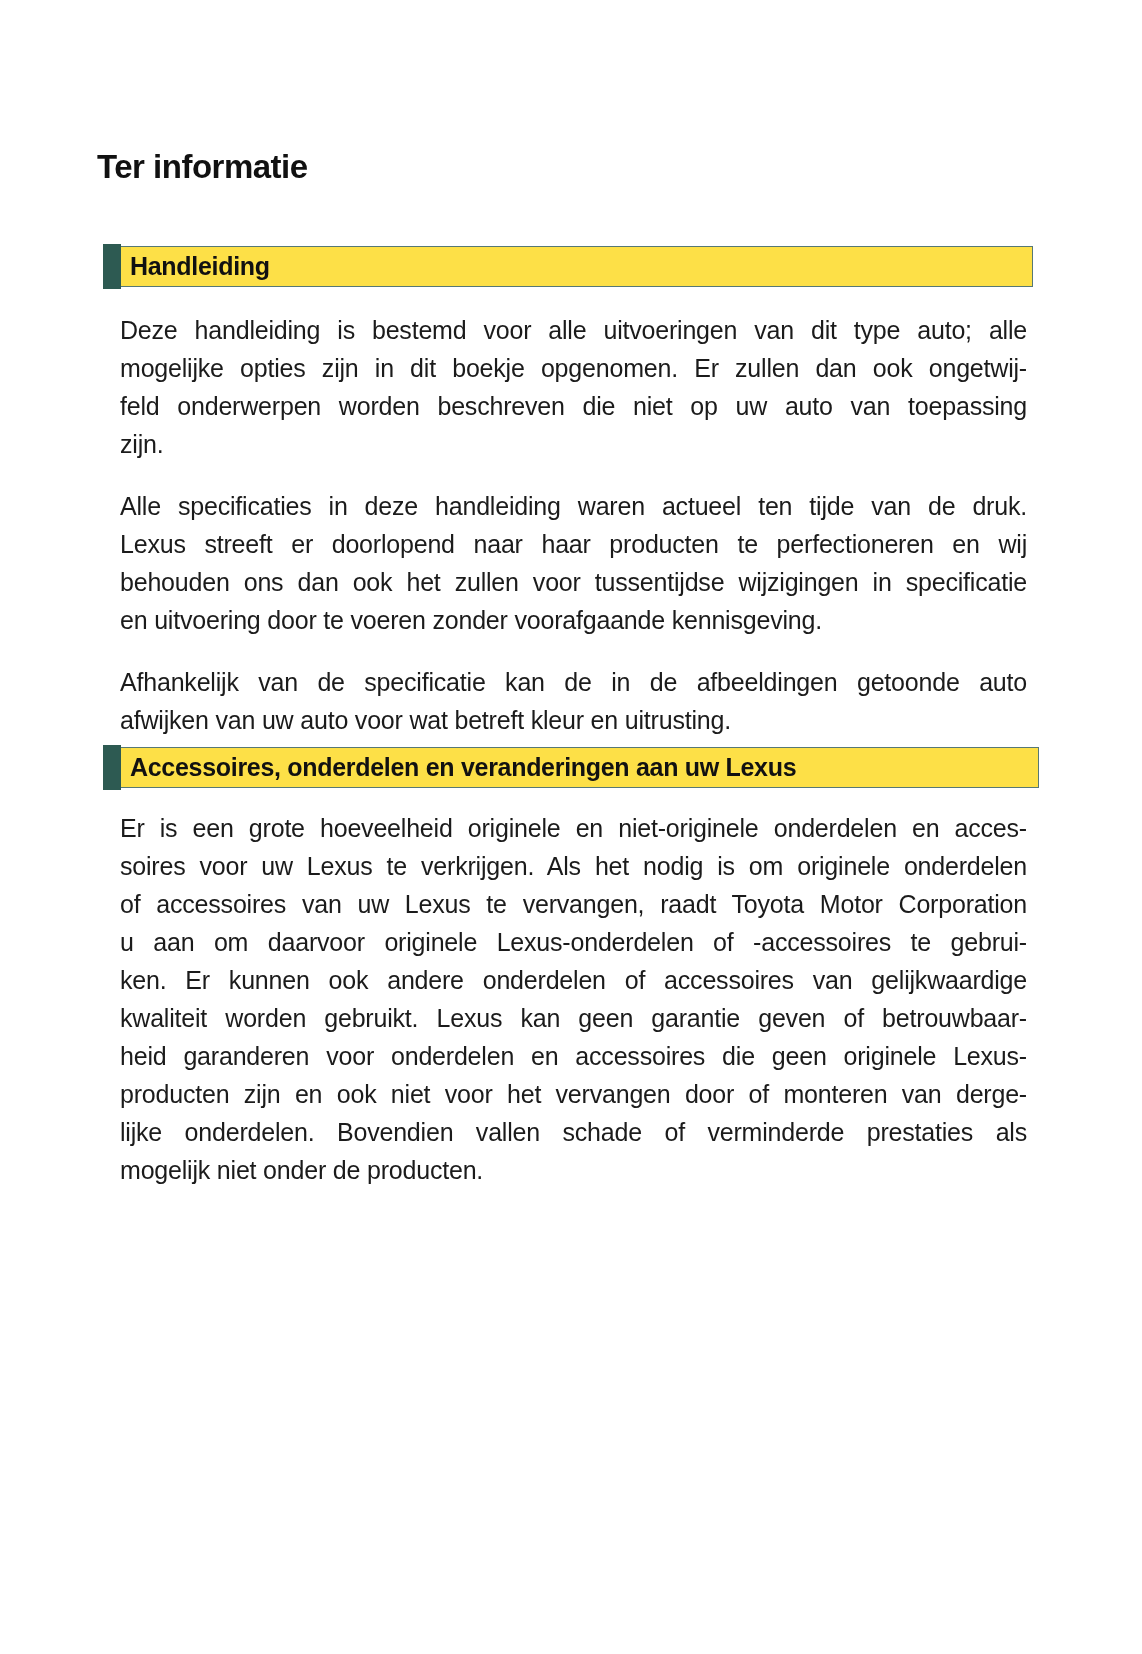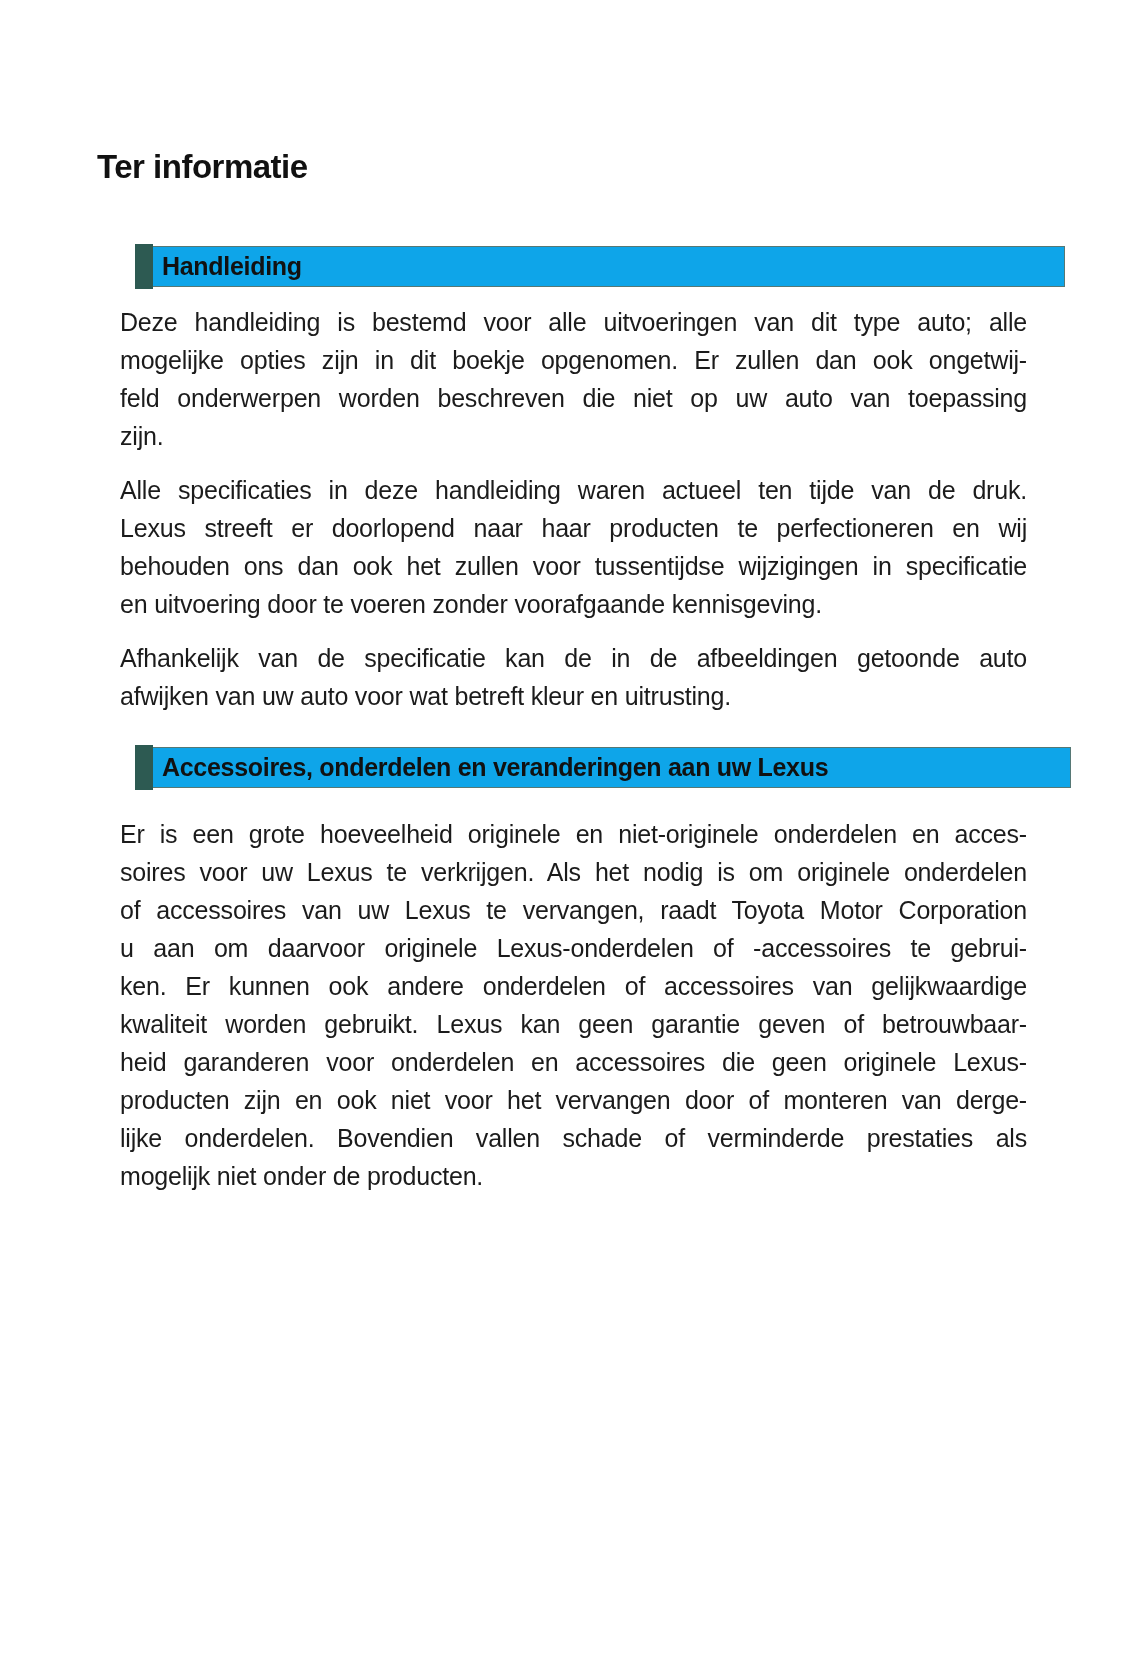--- a/index.html
+++ b/index.html
@@ -25,23 +25,22 @@
     font-weight: bold;
     letter-spacing: -0.5px;
     color: #111111;
   }
   .section-header {
     position: absolute;
     left: 103px;
     width: 928px;
     height: 39px;
     border: 1px solid var(--border-color, #567875);
-    background: #0ea5e9;
+    background: #fde047;
     box-sizing: content-box;
-    margin-left: 32px;
   }
   .section-header .accent-bar {
     position: absolute;
     left: -1px;
     top: -3px;
     bottom: -3px;
     width: 18px;
     background: var(--accent-color, #2d5a52);
   }
   .section-header .heading-label {
@@ -61,22 +60,22 @@
   .body-col {
     position: absolute;
     left: 120px;
     width: 907px;
     font-size: 25px;
     line-height: 38px;
     color: #1b1b1b;
   }
   .body-1 { top: 287px; }
   .body-2 { top: 793px; }
-  .para { margin-top: 16px; }
-  .body-2 .para { margin-top: 22px; }
+  .para { margin-top: 24px; }
+  .body-2 .para { margin-top: 16px; }
   .line {
     text-align: justify;
     text-align-last: justify;
     letter-spacing: -0.2px;
   }
   .line.last {
     text-align-last: left;
   }
   .page-number {
     position: absolute;

